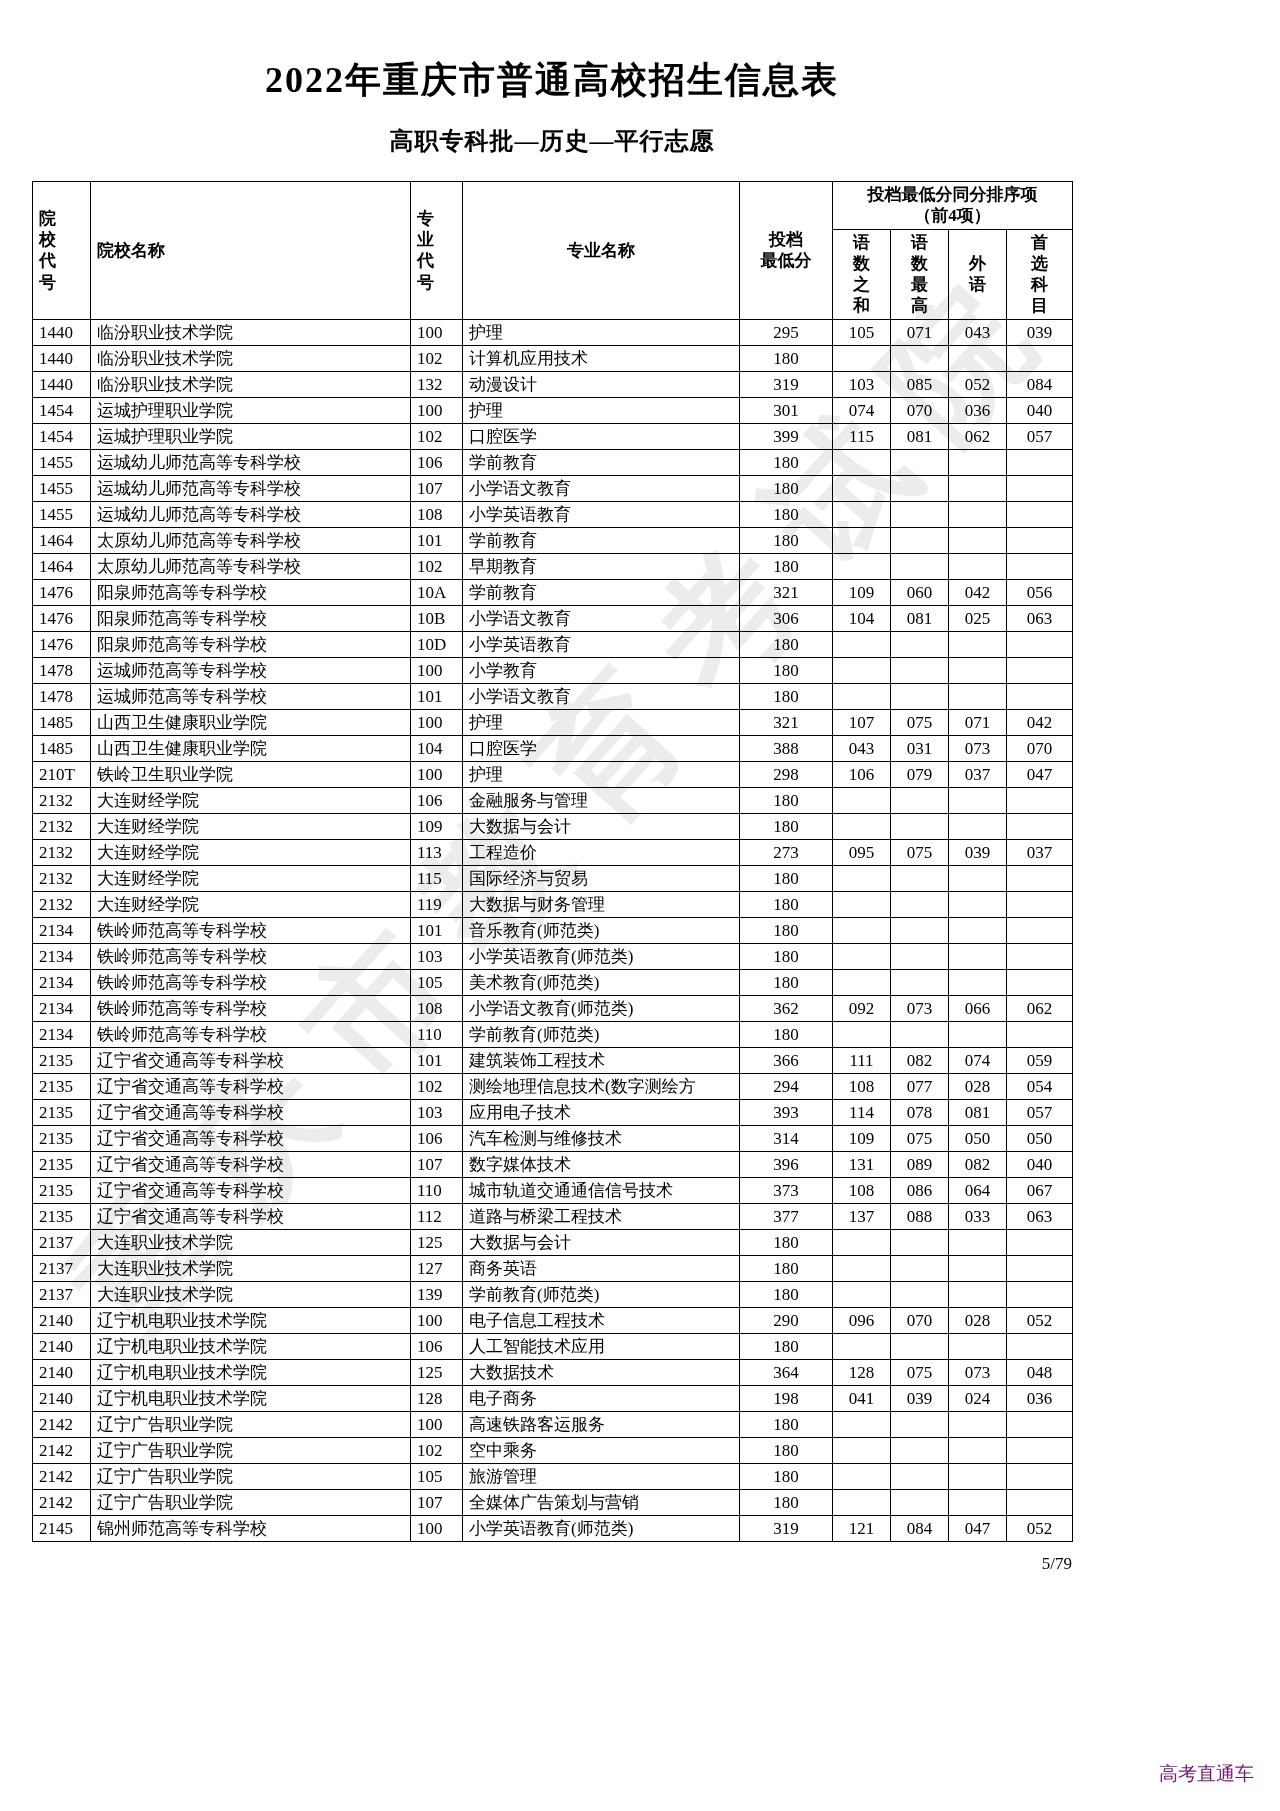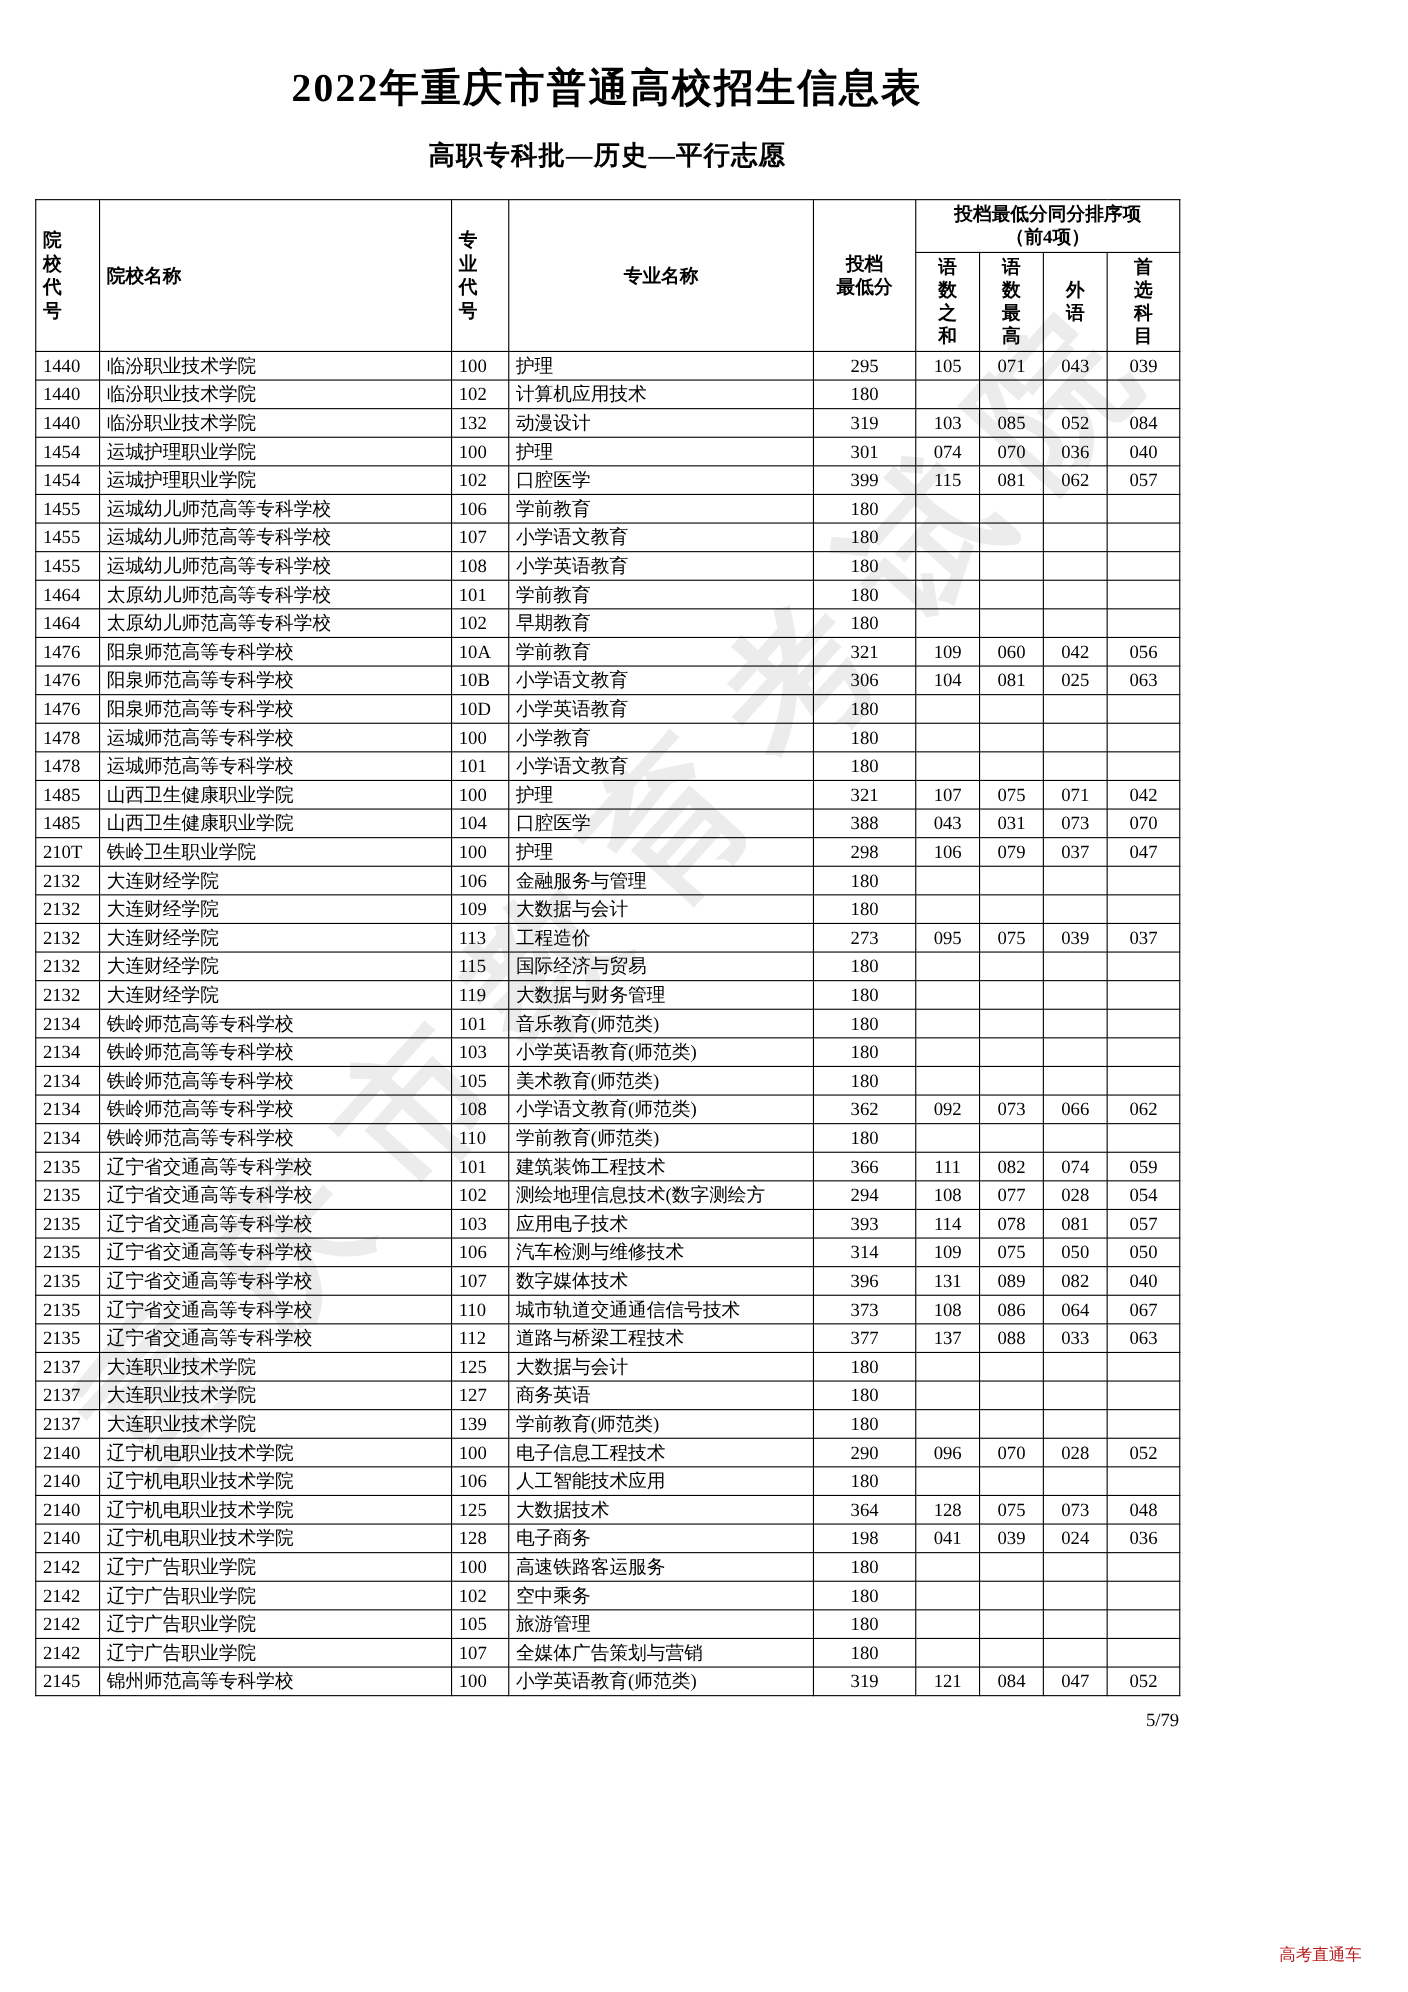--- a/index.html
+++ b/index.html
@@ -75,24 +75,24 @@
   }
   td.c-left { text-align: left; padding-left: 6px; }
   td.c-center { text-align: center; }
   .page-number {
     margin-top: 12px;
     text-align: right;
     font-size: 17px;
   }
   .brand {
     position: absolute;
-    right: 42px;
+    right: 26px;
     bottom: 24px;
-    font-size: 15px;
-    color: #b91c1c;
+    font-size: 19px;
+    color: #701a75;
     z-index: 1;
   }
 </style>
 </head>
 <body>
 
 <div class="page">
 
   <div class="watermark">重庆市教育考试院</div>
 

